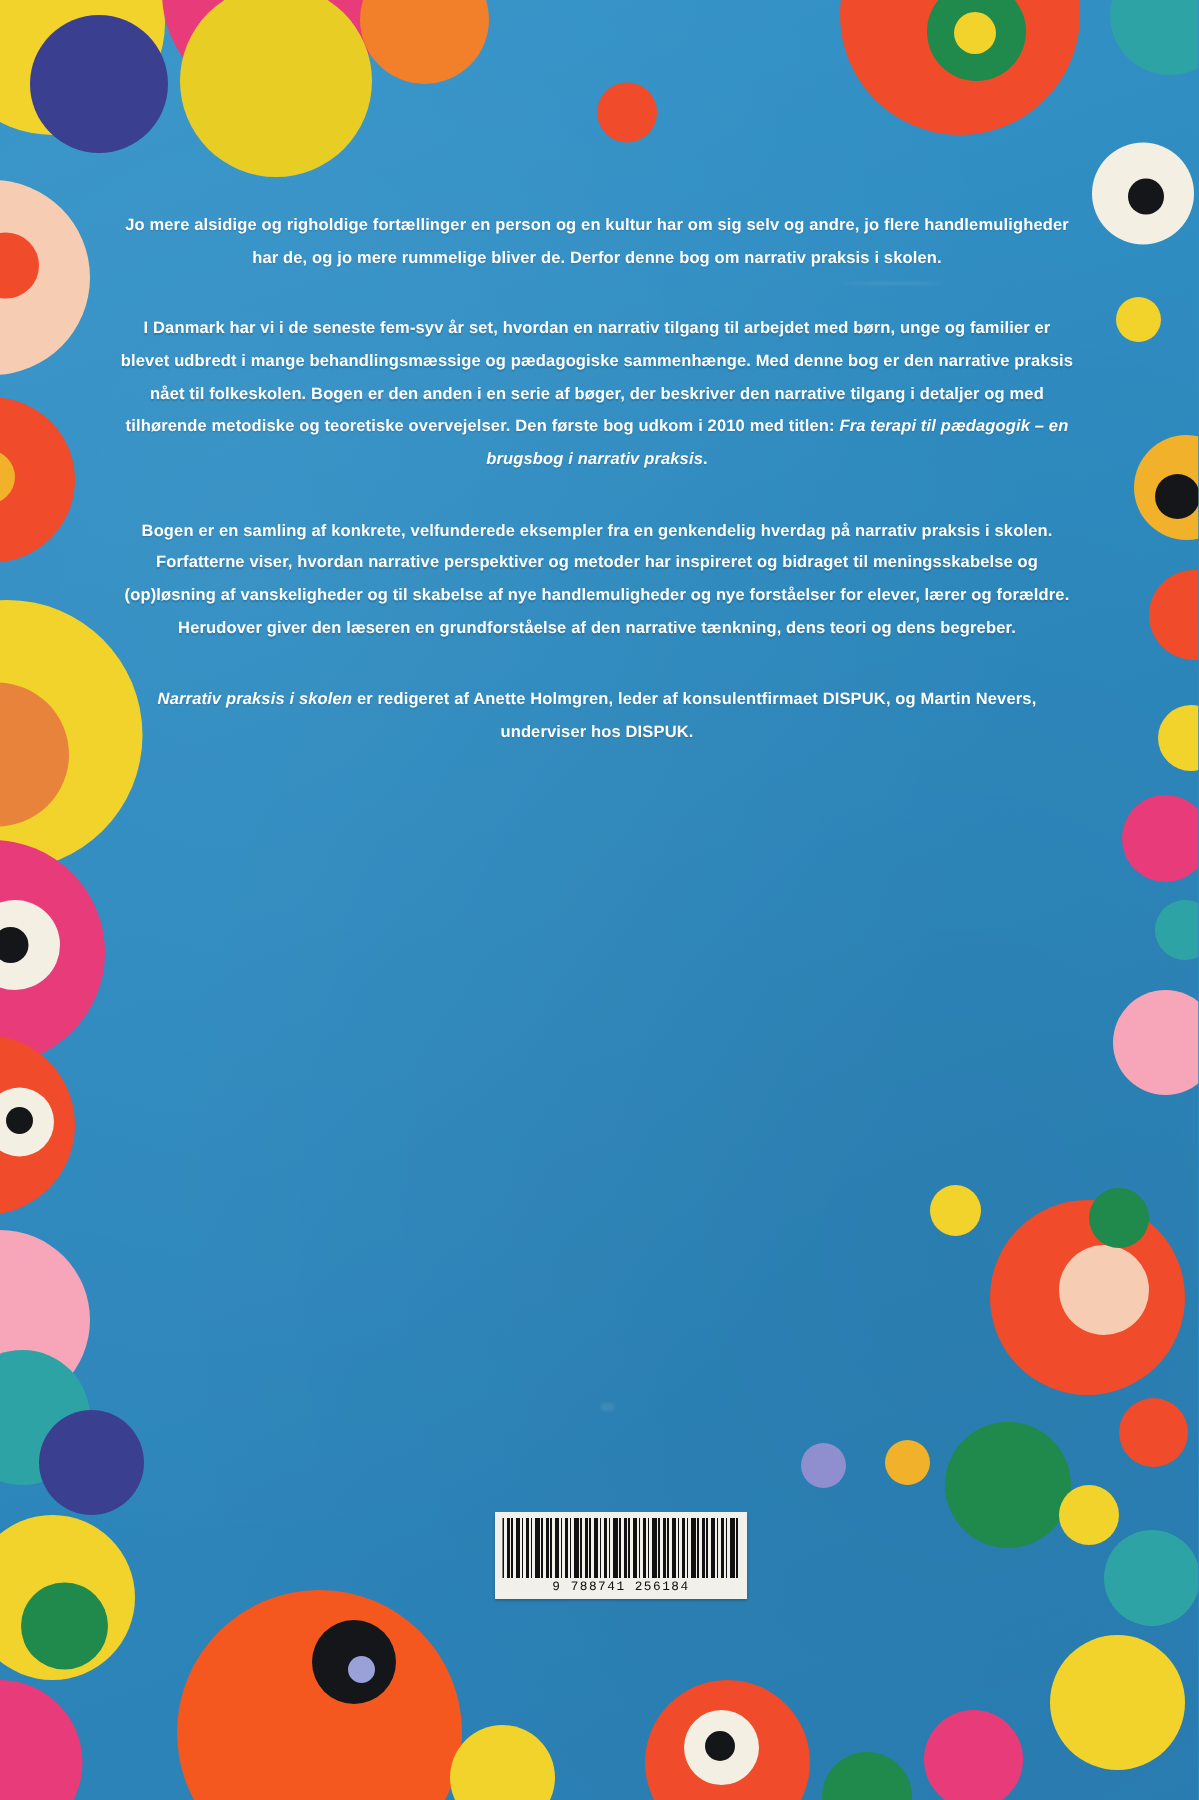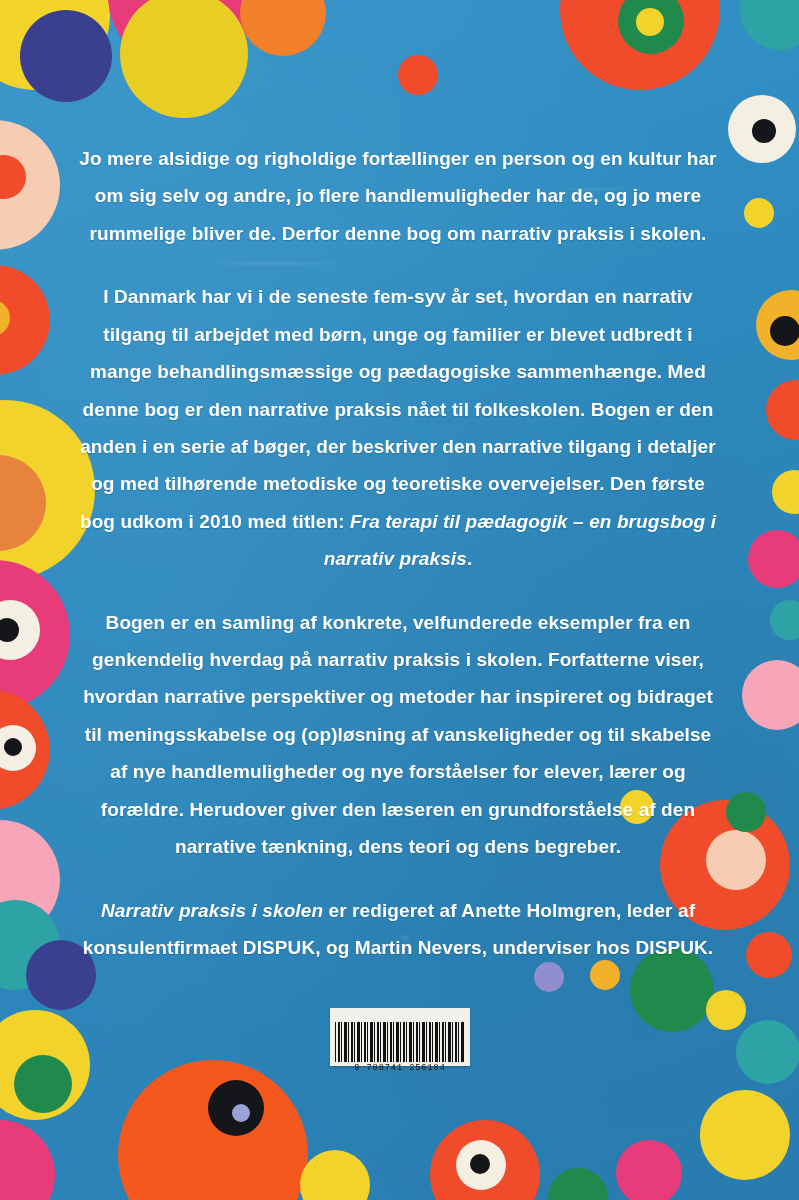--- a/index.html
+++ b/index.html
@@ -34,21 +34,21 @@
   }
 
   
   .text-column {
     position: absolute;
     left: 78px;
     top: 140px;
     width: 640px;
     text-align: center;
     color: #ffffff;
-    font-size: 19px;
+    font-size: 11px;
     line-height: 1.97;
     letter-spacing: 0.1px;
     font-weight: 600;
     text-shadow: 0 1px 1px rgba(0,0,0,0.18);
     z-index: 5;
   }
   .para { margin: 0 0 26px 0; }
   .para:last-child { margin-bottom: 0; margin-top: 10px; }
   .para em { font-style: italic; font-weight: 600; }
 
@@ -62,24 +62,24 @@
     font-weight: 700;
     letter-spacing: 0.2px;
     z-index: 6;
     text-shadow: 0 1px 1px rgba(0,0,0,0.2);
   }
 
   .barcode-box {
     position: absolute;
     left: 330px;
     top: 1008px;
-    width: 140px;
+    width: 168px;
     height: 58px;
     background: #f2f0ea;
-    padding: 14px 5px 2px 5px;
+    padding: 4px 5px 2px 5px;
     z-index: 6;
     box-shadow: 0 1px 2px rgba(0,0,0,0.25);
   }
   .bars {
     width: 100%;
     height: 40px;
     background-image: repeating-linear-gradient(
       to right,
       #111 0px, #111 1px, #f2f0ea 1px, #f2f0ea 3px,
       #111 3px, #111 5px, #f2f0ea 5px, #f2f0ea 6px,

